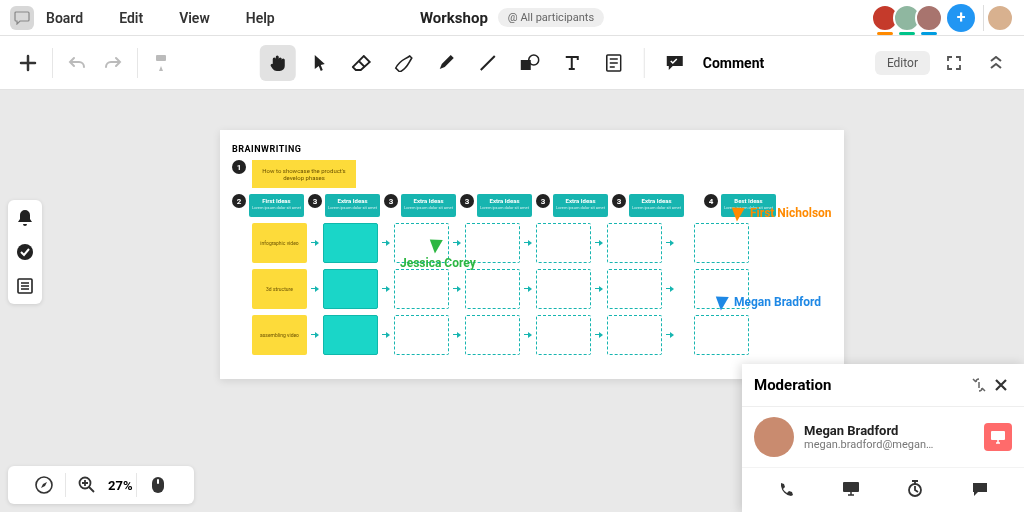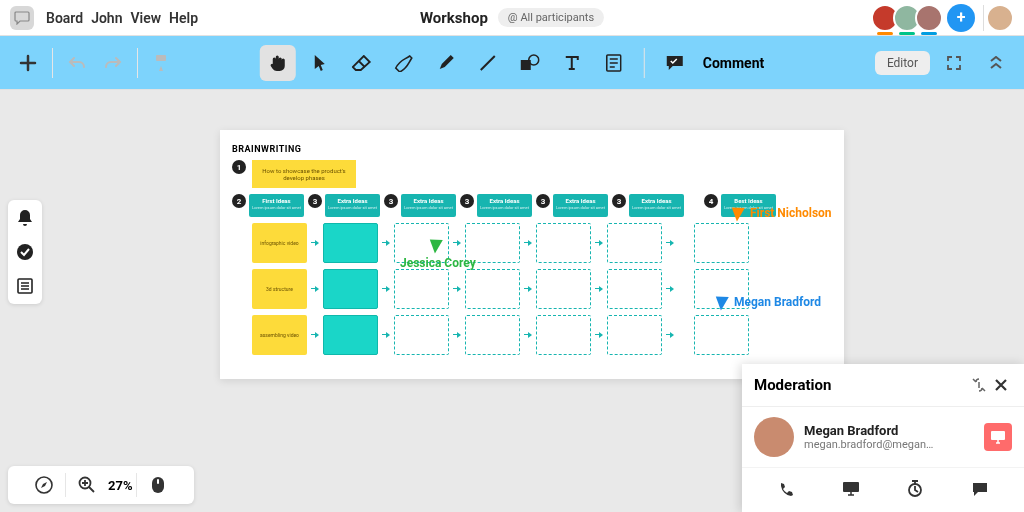--- a/index.html
+++ b/index.html
@@ -1,37 +1,37 @@
 <!DOCTYPE html>
 <html><head>
 <meta charset="utf-8">
 <style>
 * { margin:0; padding:0; box-sizing:border-box; font-family:-apple-system,BlinkMacSystemFont,"Segoe UI",Roboto,sans-serif; }
 body { width:1024px; height:512px; background:#e9e9e9; overflow:hidden; position:relative; }
 
 
 .menubar { height:36px; background:#fff; display:flex; align-items:center; padding:0 10px; border-bottom:1px solid #e2e2e2; }
 .logo-bubble { width:24px; height:24px; background:#d8d8d8; border-radius:6px; margin-right:12px; display:flex; align-items:center; justify-content:center; font-size:14px; }
-.menu-items { display:flex; gap:8px; }
+.menu-items { display:flex; gap:36px; }
 .menu-item { font-size:14px; color:#333; font-weight:600; cursor:pointer; }
 .menubar-center { position:absolute; left:50%; transform:translateX(-50%); display:flex; align-items:center; gap:10px; }
 .board-title { font-size:15px; font-weight:700; color:#222; }
 .participants-pill { background:#eee; border-radius:14px; padding:3px 10px; font-size:11px; color:#666; }
 .avatars { margin-left:auto; display:flex; align-items:center; gap:-6px; }
 .avatar { width:28px; height:28px; border-radius:50%; border:2px solid #fff; margin-left:-6px; display:inline-block; position:relative; }
 .avatar::after { content:""; position:absolute; bottom:-5px; left:4px; right:4px; height:3px; border-radius:2px; }
 .av1 { background:#c53a2b; } .av1::after{ background:#ff8a00; }
 .av2 { background:#8fb7a0; } .av2::after{ background:#00c389; }
 .av3 { background:#a8746e; } .av3::after{ background:#009de0; }
 .avatar-add { width:28px; height:28px; border-radius:50%; background:#2196f3; margin-left:4px; color:#fff; display:flex; align-items:center; justify-content:center; font-size:16px; font-weight:700; cursor:pointer; }
 .avatar-divider { width:1px; height:26px; background:#ddd; margin:0 8px; }
 .av-user { background:#d8b18f; }
 
 
-.toolbar { height:54px; background:#7dd3fc; display:flex; align-items:center; padding:0 10px; border-bottom:1px solid #e2e2e2; position:relative; }
+.toolbar { height:54px; background:#ffffff; display:flex; align-items:center; padding:0 10px; border-bottom:1px solid #e2e2e2; position:relative; }
 .tb-btn { width:36px; height:36px; display:flex; align-items:center; justify-content:center; border-radius:6px; cursor:pointer; color:#333; }
 .tb-btn.active { background:#e2e2e2; }
 .tb-sep { width:1px; height:30px; background:#e6e6e6; margin:0 6px; }
 .toolbar-center { position:absolute; left:50%; transform:translateX(-50%); display:flex; align-items:center; gap:6px; }
 .comment-lbl { font-size:14px; font-weight:700; margin-left:4px; }
 .editor-pill { background:#eee; border-radius:6px; padding:5px 12px; font-size:12px; color:#555; cursor:pointer; }
 .toolbar-right { margin-left:auto; display:flex; align-items:center; gap:6px; }
 
 
 .left-rail { position:absolute; left:8px; top:200px; width:34px; background:#fff; border-radius:6px; box-shadow:0 1px 4px rgba(0,0,0,.12); display:flex; flex-direction:column; align-items:center; padding:8px 0; gap:14px; }
@@ -87,21 +87,21 @@
 <body>
 
 <div class="menubar">
   <div class="logo-bubble">
     <svg width="16" height="14" viewBox="0 0 16 14">
         <path d="M2 1h12a1 1 0 011 1v7a1 1 0 01-1 1H6l-3 3v-3H2a1 1 0 01-1-1V2a1 1 0 011-1z" fill="none" stroke="#888" stroke-width="1.2"></path>
       </svg>
   </div>
   <div class="menu-items">
     <span class="menu-item">Board</span>
-    <span class="menu-item">John</span>
+    <span class="menu-item">Edit</span>
     <span class="menu-item">View</span>
     <span class="menu-item">Help</span>
   </div>
   <div class="menubar-center">
     <span class="board-title">Workshop</span>
     <span class="participants-pill">@ All participants</span>
   </div>
   <div class="avatars">
     <span class="avatar av1"></span>
     <span class="avatar av2"></span>

